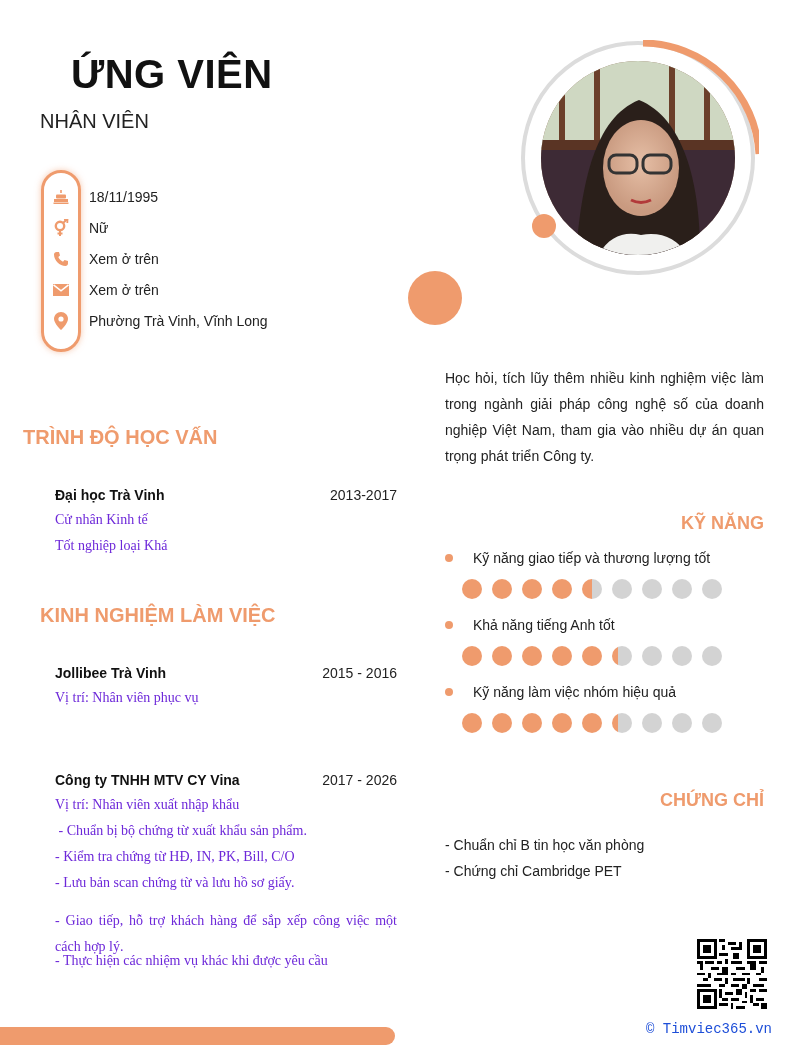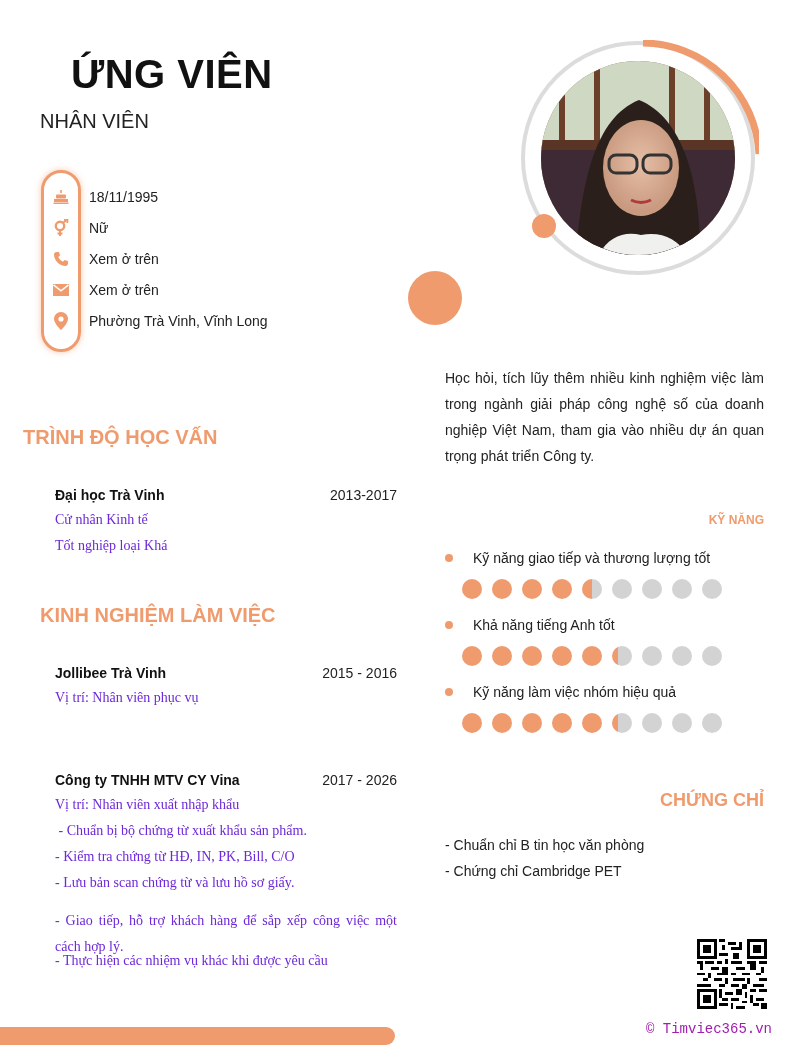--- a/index.html
+++ b/index.html
@@ -11,39 +11,39 @@
 
   .contact-pill { left: 41px; top: 170px; width: 40px; height: 182px; border: 3px solid #ef9b6d; border-radius: 20px;
                   box-shadow: 0 0 6px rgba(239,155,109,0.55); }
   .contact-row { left: 52px; height: 22px; display: flex; align-items: center; }
   .contact-row .ic { width: 18px; height: 18px; display: flex; align-items: center; justify-content: center; }
   .contact-row .txt { position: absolute; left: 37px; font-size: 14px; color: #222; white-space: nowrap; }
 
   .sec-title { font-size: 20px; font-weight: bold; color: #ef9b6d; }
   .edu-title { left: 23px; top: 426px; }
   .exp-title { left: 40px; top: 604px; }
-  .skills-title { right: 36px; top: 513px; text-align: right; font-size: 12px; }
+  .skills-title { right: 36px; top: 513px; text-align: right; font-size: 18px; }
   .cert-title { right: 36px; top: 790px; text-align: right; font-size: 18px; }
 
   .item-head { left: 55px; width: 342px; font-size: 14px; }
   .item-head .org { font-weight: bold; color: #111; }
   .item-head .time { position: absolute; right: 0; top: 0; color: #222; }
   .line { left: 55px; width: 342px; font-size: 14px; color: #6d28d9; line-height: 26px; font-family: Liberation Serif, serif; }
   .justify { text-align: justify; text-align-last: left; margin-top: 12px; }
 
   .objective { left: 445px; top: 365px; width: 319px; font-size: 14px; line-height: 26px; text-align: justify; color: #222; }
 
   .skill-name { left: 445px; font-size: 14px; color: #222; display: flex; align-items: center; gap: 13px; }
   .skill-name .bullet { width: 8px; height: 8px; border-radius: 50%; background: #ef9b6d; margin-right: 7px; }
   .dots { left: 462px; display: flex; gap: 10px; }
   .dot { width: 20px; height: 20px; border-radius: 50%; background: #d3d3d3; }
 
   .cert { left: 445px; font-size: 14px; color: #222; }
 
-  .watermark { right: 28px; top: 1021px; font-family: "Liberation Mono", "DejaVu Sans Mono", monospace; font-size: 14px; color: #a21caf; }
+  .watermark { right: 28px; top: 1021px; font-family: "Liberation Mono", "DejaVu Sans Mono", monospace; font-size: 14px; color: #1d4ed8; }
   .bottom-bar { left: -20px; top: 1027px; width: 415px; height: 18px; background: #ef9b6d; border-radius: 9px; }
   .qr { left: 697px; top: 939px; width: 70px; height: 70px; }
 
   .big-dot { left: 408px; top: 271px; width: 54px; height: 54px; border-radius: 50%; background: #ef9b6d; }
   .photo-wrap { left: 519px; top: 40px; width: 240px; height: 240px; }
 </style>
 </head>
 <body>
 
 <div class="abs name">ỨNG VIÊN</div>

